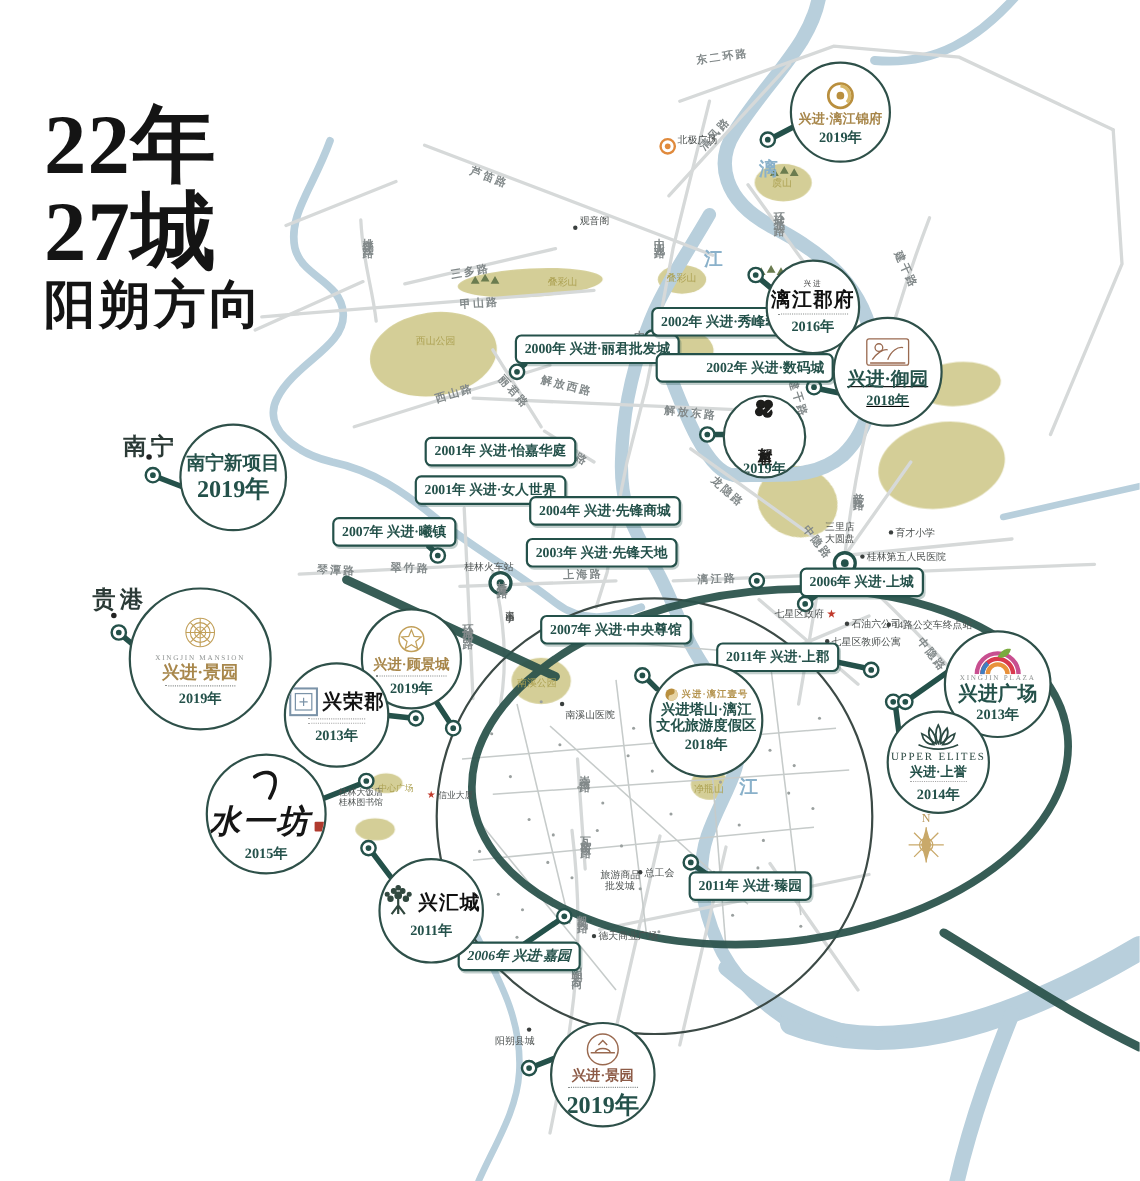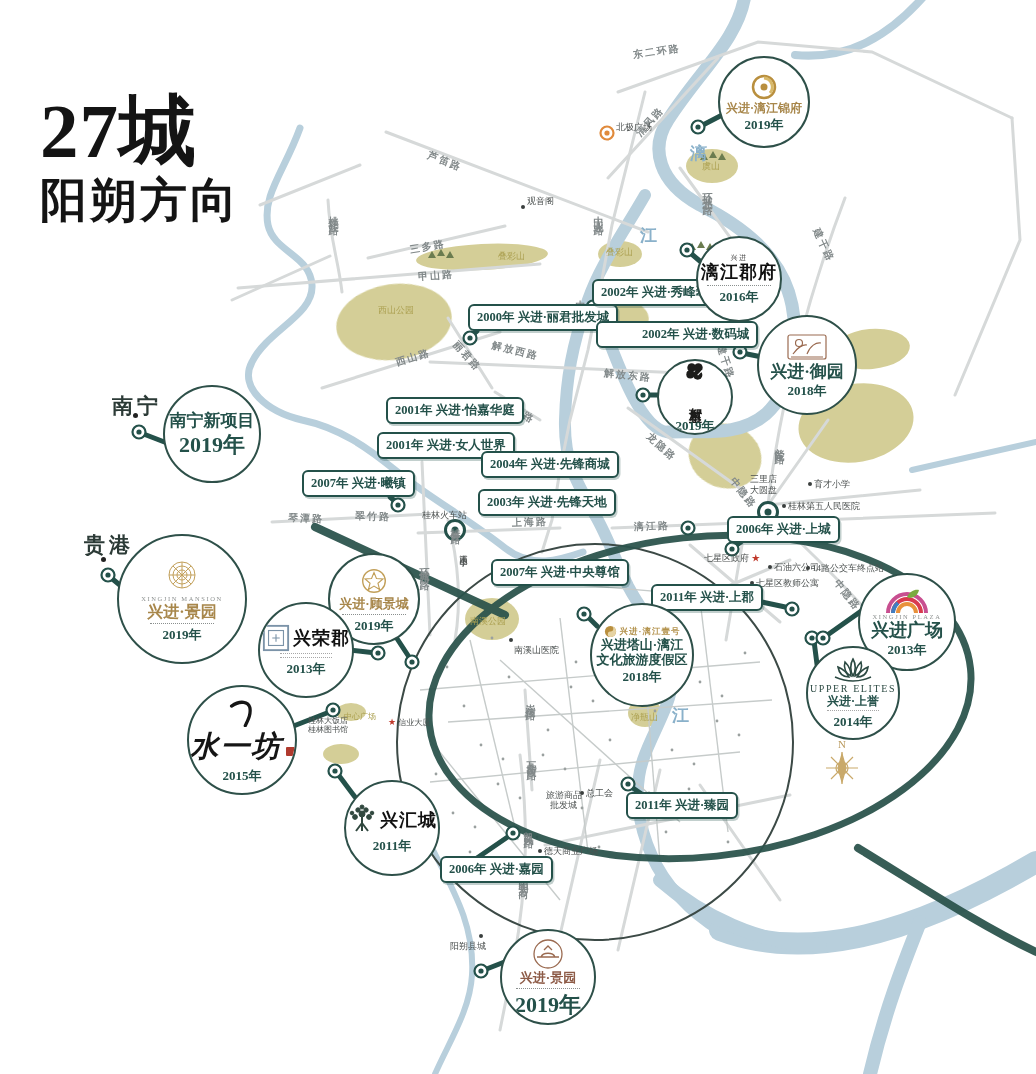--- a/index.html
+++ b/index.html
@@ -312,20 +312,21 @@
       </g>
 
     <g stroke="#c9a96a" fill="none" stroke-width="1.2">
       <circle cx="842" cy="768" r="6"></circle>
       <path d="M842,752 L842,784 M826,768 L858,768 M831,757 L853,779 M853,757 L831,779"></path>
       <path d="M842,754 L846,768 L842,782 L838,768 Z" fill="#c9a96a"></path>
     </g>
   </svg>
 
   <div class="title">
+    <div class="l1">22年</div>
     <div class="l2">27城</div>
     <div class="l3">阳朔方向</div>
   </div>
 
   <div class="poi" style="left:838px;top:738px;color:#b9995c;font-size:11px;z-index:4">N</div>
 
   <div id="dyn">
       <div class="city" style="left: 112px; top: 392px;">南宁</div>
       <div class="city-dot" style="left: 133px; top: 413px;"></div>
       <div class="city" style="left: 84px; top: 531px;">贵港</div>
@@ -338,21 +339,21 @@
       <div class="glabel" style="left: 596px; top: 321px; padding-left: 44px;">2002年 兴进·数码城</div>
       <div class="glabel" style="left: 386px; top: 397px;">2001年 兴进·怡嘉华庭</div>
       <div class="glabel" style="left: 377px; top: 432px;">2001年 兴进·女人世界</div>
       <div class="glabel" style="left: 481px; top: 451px;">2004年 兴进·先锋商城</div>
       <div class="glabel" style="left: 478px; top: 489px;">2003年 兴进·先锋天地</div>
       <div class="glabel" style="left: 302px; top: 470px;">2007年 兴进·曦镇</div>
       <div class="glabel" style="left: 727px; top: 516px;">2006年 兴进·上城</div>
       <div class="glabel" style="left: 491px; top: 559px;">2007年 兴进·中央尊馆</div>
       <div class="glabel" style="left: 651px; top: 584px;">2011年 兴进·上郡</div>
       <div class="glabel" style="left: 626px; top: 792px;">2011年 兴进·臻园</div>
-      <div class="glabel" style="left: 440px; top: 856px;">2006年 兴进·嘉园</div>
+      <div class="glabel" style="left: 416px; top: 856px; font-style: italic;">2006年 兴进·嘉园</div>
       <div class="road-label" style="left: 633px; top: 48px; transform: rotate(-8deg);">东二环路</div>
       <div class="road-label" style="left: 638px; top: 128px; transform: rotate(-48deg);">清风路</div>
       <div class="road-label" style="left: 428px; top: 148px; transform: rotate(21deg);">芦笛路</div>
       <div class="road-label vert" style="left: 700px; top: 185px;">环城北二路</div>
       <div class="road-label" style="left: 410px; top: 243px; transform: rotate(-10deg);">三多路</div>
       <div class="road-label" style="left: 418px; top: 270px; transform: rotate(-4deg);">甲山路</div>
       <div class="road-label vert" style="left: 326px; top: 208px;">桃花江路</div>
       <div class="road-label" style="left: 396px; top: 356px; transform: rotate(-17deg);">西山路</div>
       <div class="road-label" style="left: 455px; top: 336px; transform: rotate(48deg);">丽君路</div>
       <div class="road-label vert" style="left: 591px; top: 208px;">中山北路</div>
@@ -422,21 +423,21 @@
         </svg>
         <span class="name gold" style="font-size: 12px;">兴进·漓江锦府</span>
         <span class="year">2019年</span>
       </div>
       <div class="proj" style="left: 696px; top: 236px; width: 82px; height: 82px;">
         <span class="en" style="font-size: 7px; color: rgb(68, 68, 68);">兴进</span>
         <span class="name blackbig">漓江郡府</span>
         <div class="dots"></div>
         <span class="year">2016年</span>
       </div>
-      <div class="proj" style="left: 757px; top: 315px; width: 96px; height: 96px;">
+      <div class="proj" style="left: 757px; top: 288px; width: 96px; height: 96px; text-decoration: underline;">
         <svg width="44" height="30" viewBox="0 0 44 30">
           <g fill="none" stroke="#9a6a50" stroke-width="1.2">
             <rect x="3" y="3" width="38" height="24" rx="2"></rect>
             <path d="M8 22c4-6 10-10 14-9M22 22c3-8 9-12 14-11M6 25h32"></path>
             <circle cx="14" cy="11" r="3.5"></circle>
           </g>
         </svg>
         <span class="name teal" style="font-size: 17px;">兴进·御园</span>
         <span class="year">2018年</span>
       </div>

